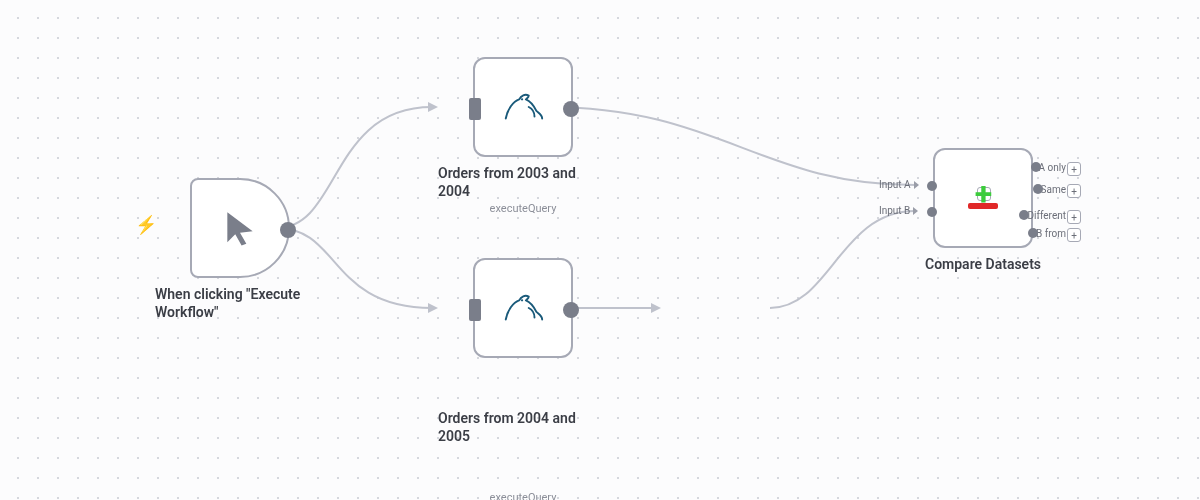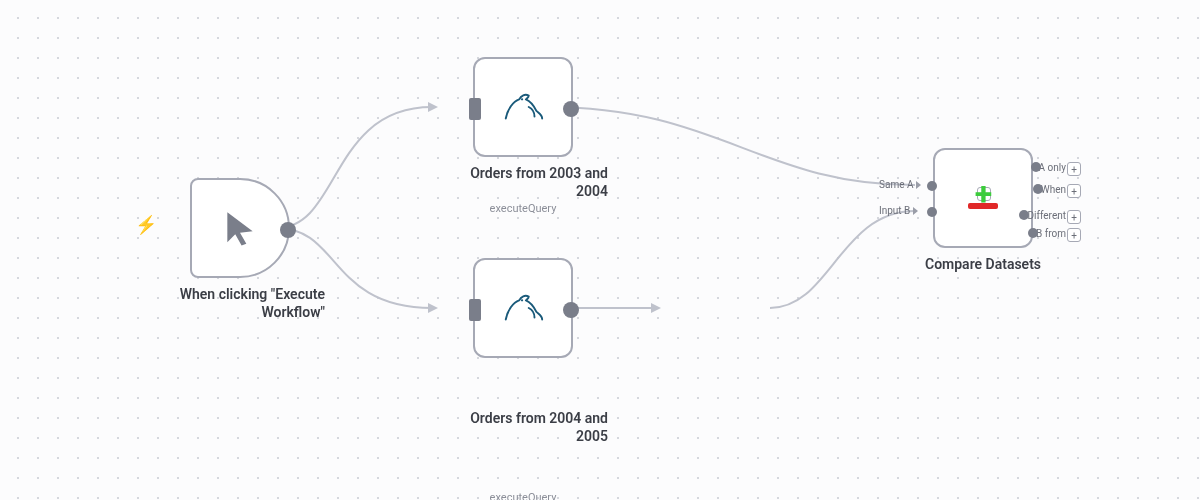--- a/index.html
+++ b/index.html
@@ -32,21 +32,21 @@
     background: #fff;
     display: flex;
     align-items: center;
     justify-content: center;
     position: relative;
   }
   .node-trigger .node-box {
     border-radius: 8px 50px 50px 8px;
   }
   .node-label {
-    text-align: right;
+    text-align: left;
     max-width: 170px;
     margin-top: 8px;
     font-size: 14px;
     font-weight: 600;
     color: #3b3e46;
     line-height: 1.25;
   }
   .node-sublabel {
     font-size: 11px;
     color: #8c8f99;
@@ -177,42 +177,42 @@
       </svg>
       <div class="port-out-circle" style="top:42px;"></div>
     </div>
     <div class="node-label">Orders from 2004 and 2005</div>
     <div class="node-sublabel">executeQuery</div>
   </div>
 
 
   <div class="node" style="left:925px; top:148px;">
     <div class="in-label" style="left:-46px; top:31px;">
-        <span>Same A</span>
+        <span>Input A</span>
         <span class="tri"></span>
       </div>
     <div class="in-label" style="left:-46px; top:57px;align-items:center;">
         <span>Input B</span>
         <span class="tri"></span>
       </div>
     <div class="node-box port-multi-in port-multi-out">
       <div class="pin" style="top:31px;"></div>
       <div class="pin" style="top:57px;"></div>
       <div class="icon-compare">
         <div class="plus">+</div>
         <div class="minus"></div>
       </div>
       <div class="pin-group" style="top:12px;">
           <div class="pin"></div>
           <span>A only</span>
           <div class="plus">+</div>
         </div>
       <div class="pin-group" style="top:34px;">
           <div class="pin"></div>
-          <span>When</span>
+          <span>Same</span>
           <div class="plus">+</div>
         </div>
       <div class="pin-group" style="top:60px;">
           <div class="pin"></div>
           <span>Different</span>
           <div class="plus">+</div>
         </div>
       <div class="pin-group" style="top:78px;">
           <div class="pin"></div>
           <span>B from</span>

